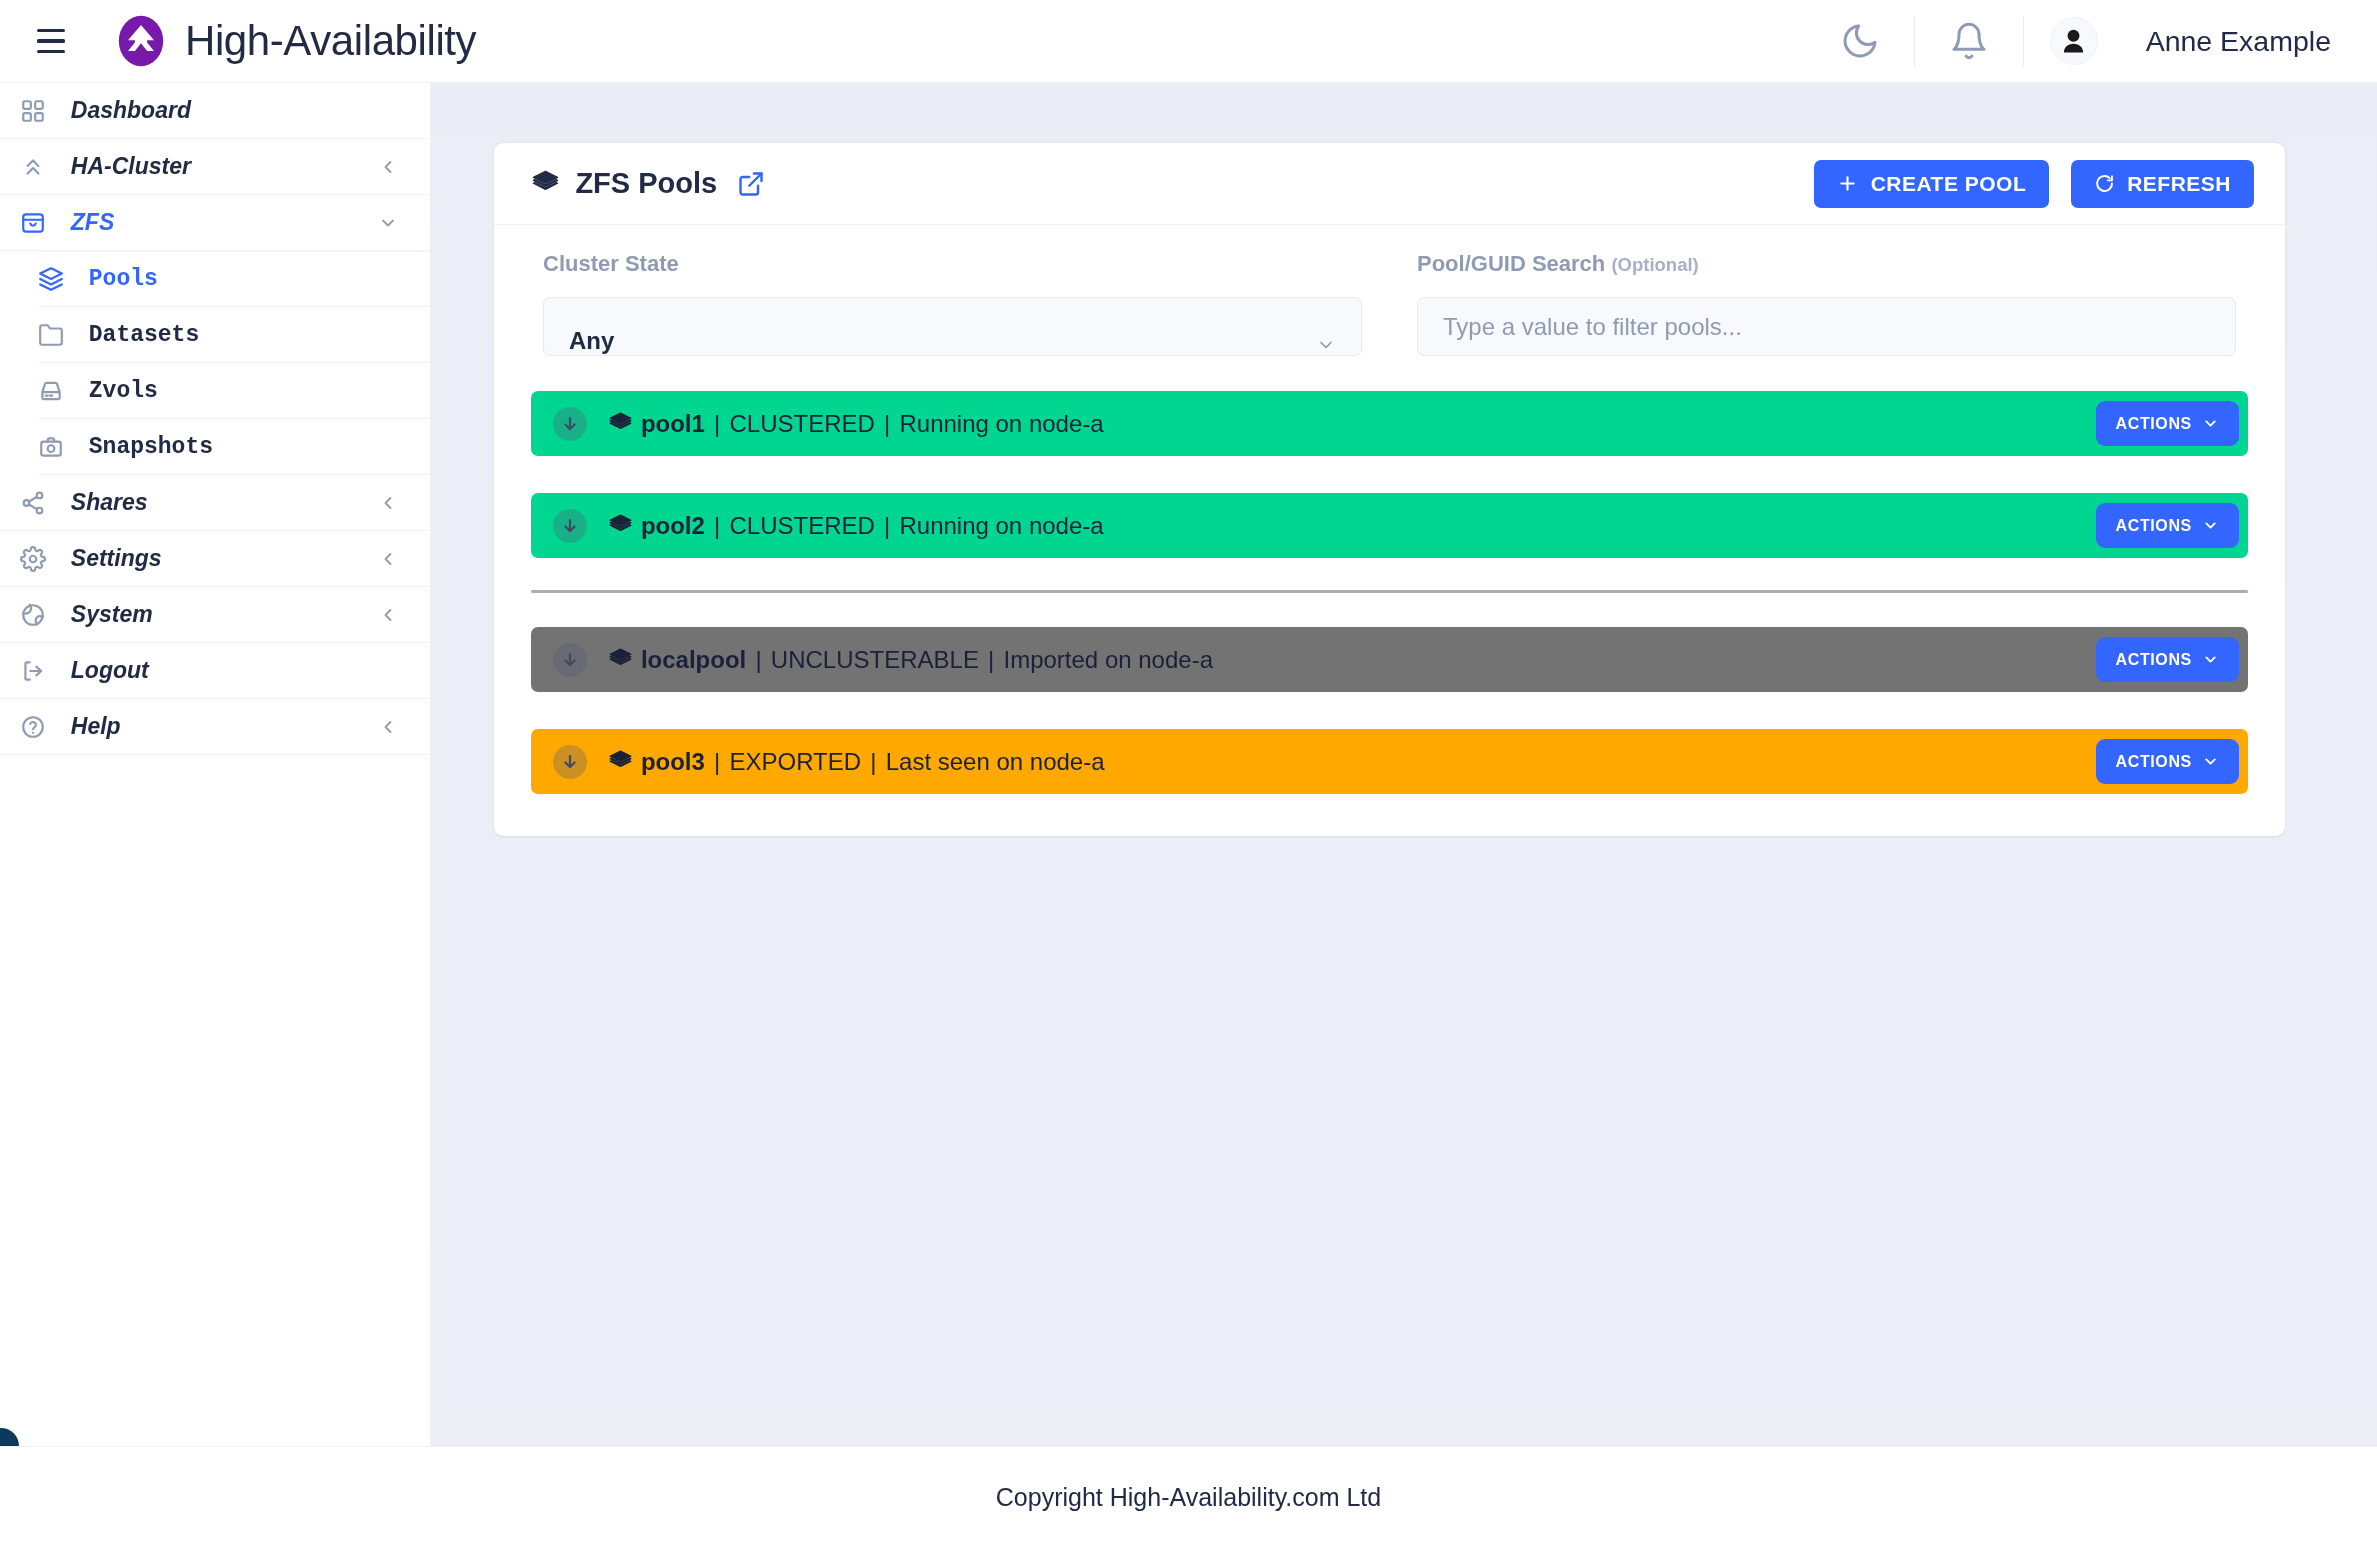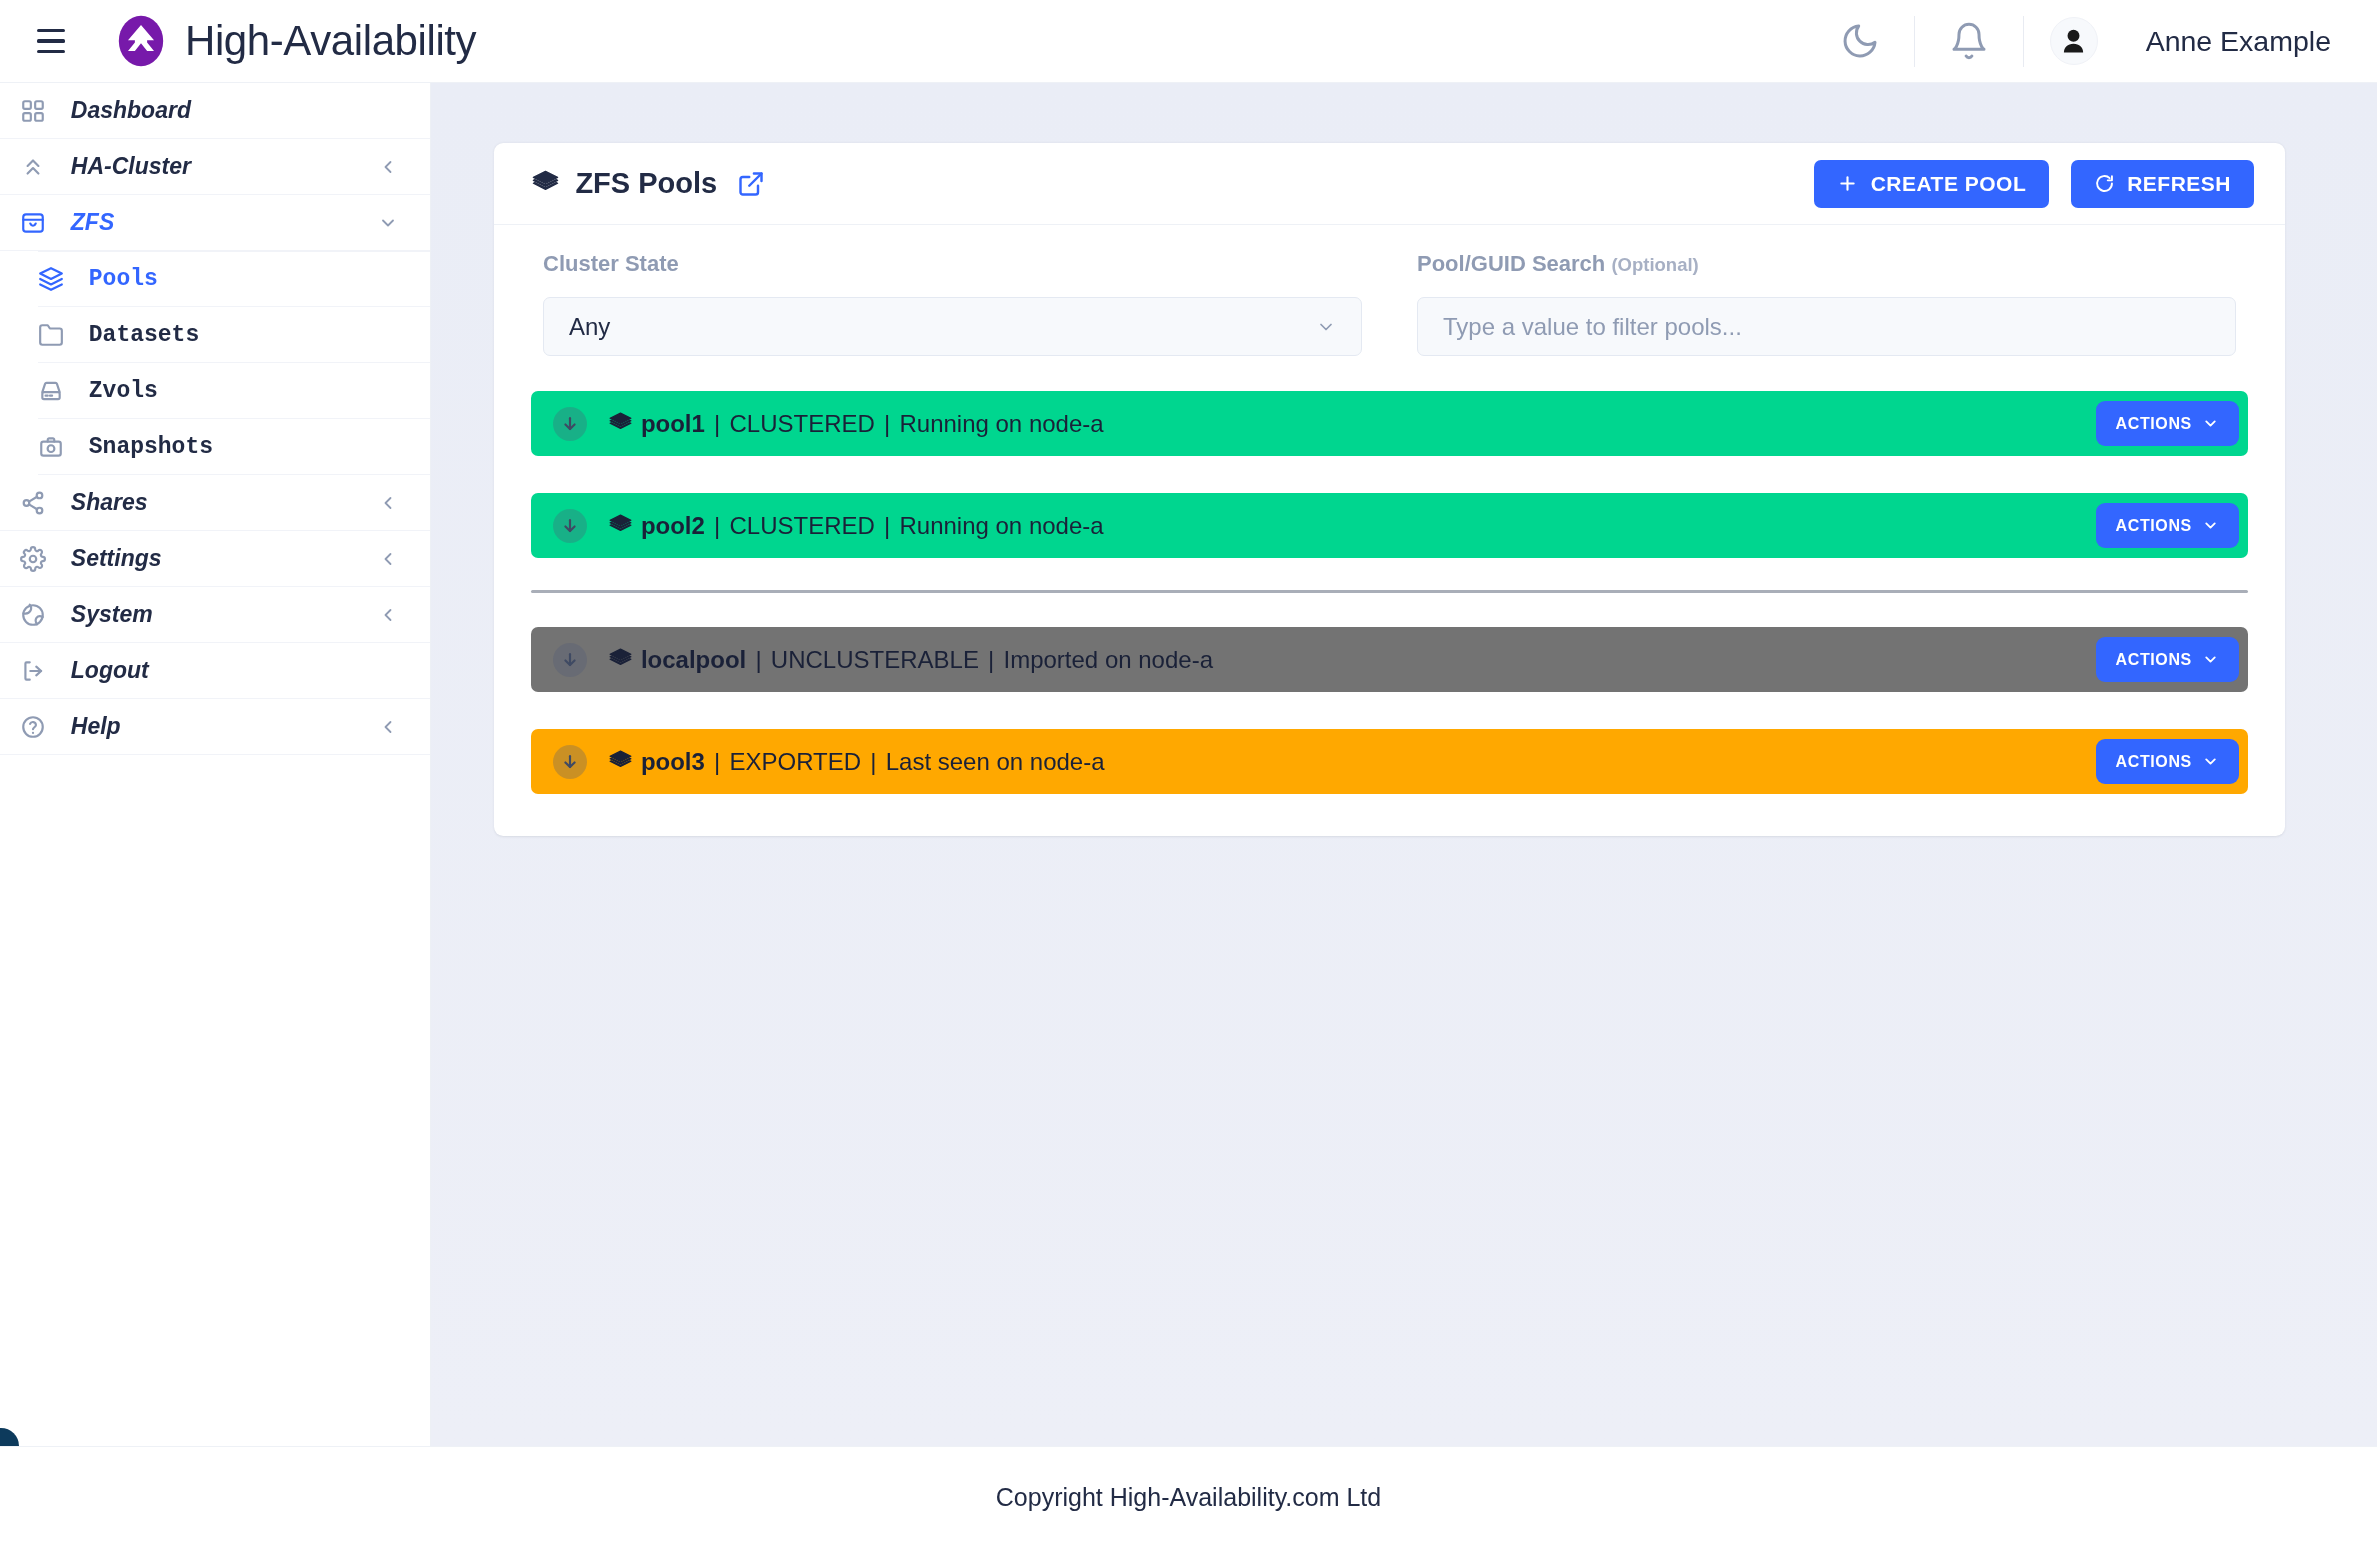--- a/index.html
+++ b/index.html
@@ -84,21 +84,21 @@
 
   .filters { display: flex; padding: 26px 49px 35px 49px; gap: 55px; }
   .field { flex: 1; min-width: 0; }
   .field-label { font-size: 22px; color: #8f9bb3; font-weight: bold; margin-bottom: 20px; }
   .field-label .opt { font-size: 18.5px; font-weight: bold; color: #a7b0c4; }
   .select, .textinput {
     width: 100%; height: 59px; border: 0.8px solid #e4e9f2; border-radius: 7px;
     background: #f7f9fc; padding: 0 25px; font-size: 24px; color: #222b45;
     font-family: "Liberation Sans", sans-serif; display: flex; align-items: center;
   }
-  .select { justify-content: space-between; font-weight: normal; cursor: pointer; }
+  .select { justify-content: space-between; font-weight: bold; cursor: pointer; align-items: flex-end; }
   .textinput { color: #8f9bb3; }
   .textinput::placeholder { color: #8f9bb3; }
 
   .pool-list { padding: 0 37px 42px 37px; }
   .pool-row {
     height: 65px; border-radius: 7px; display: flex; align-items: center;
     padding: 0 0 0 21.6px; margin-bottom: 37px; position: relative;
   }
   .pool-row:last-child { margin-bottom: 0; }
   .pool-expand { width: 34px; height: 34px; border-radius: 50%; background: rgba(80,90,120,0.30);

